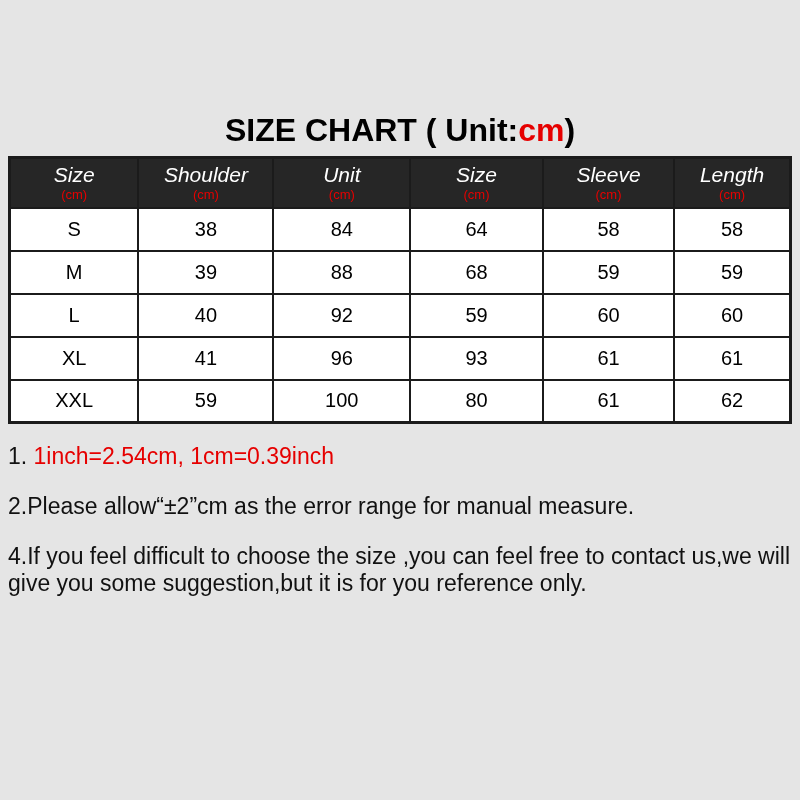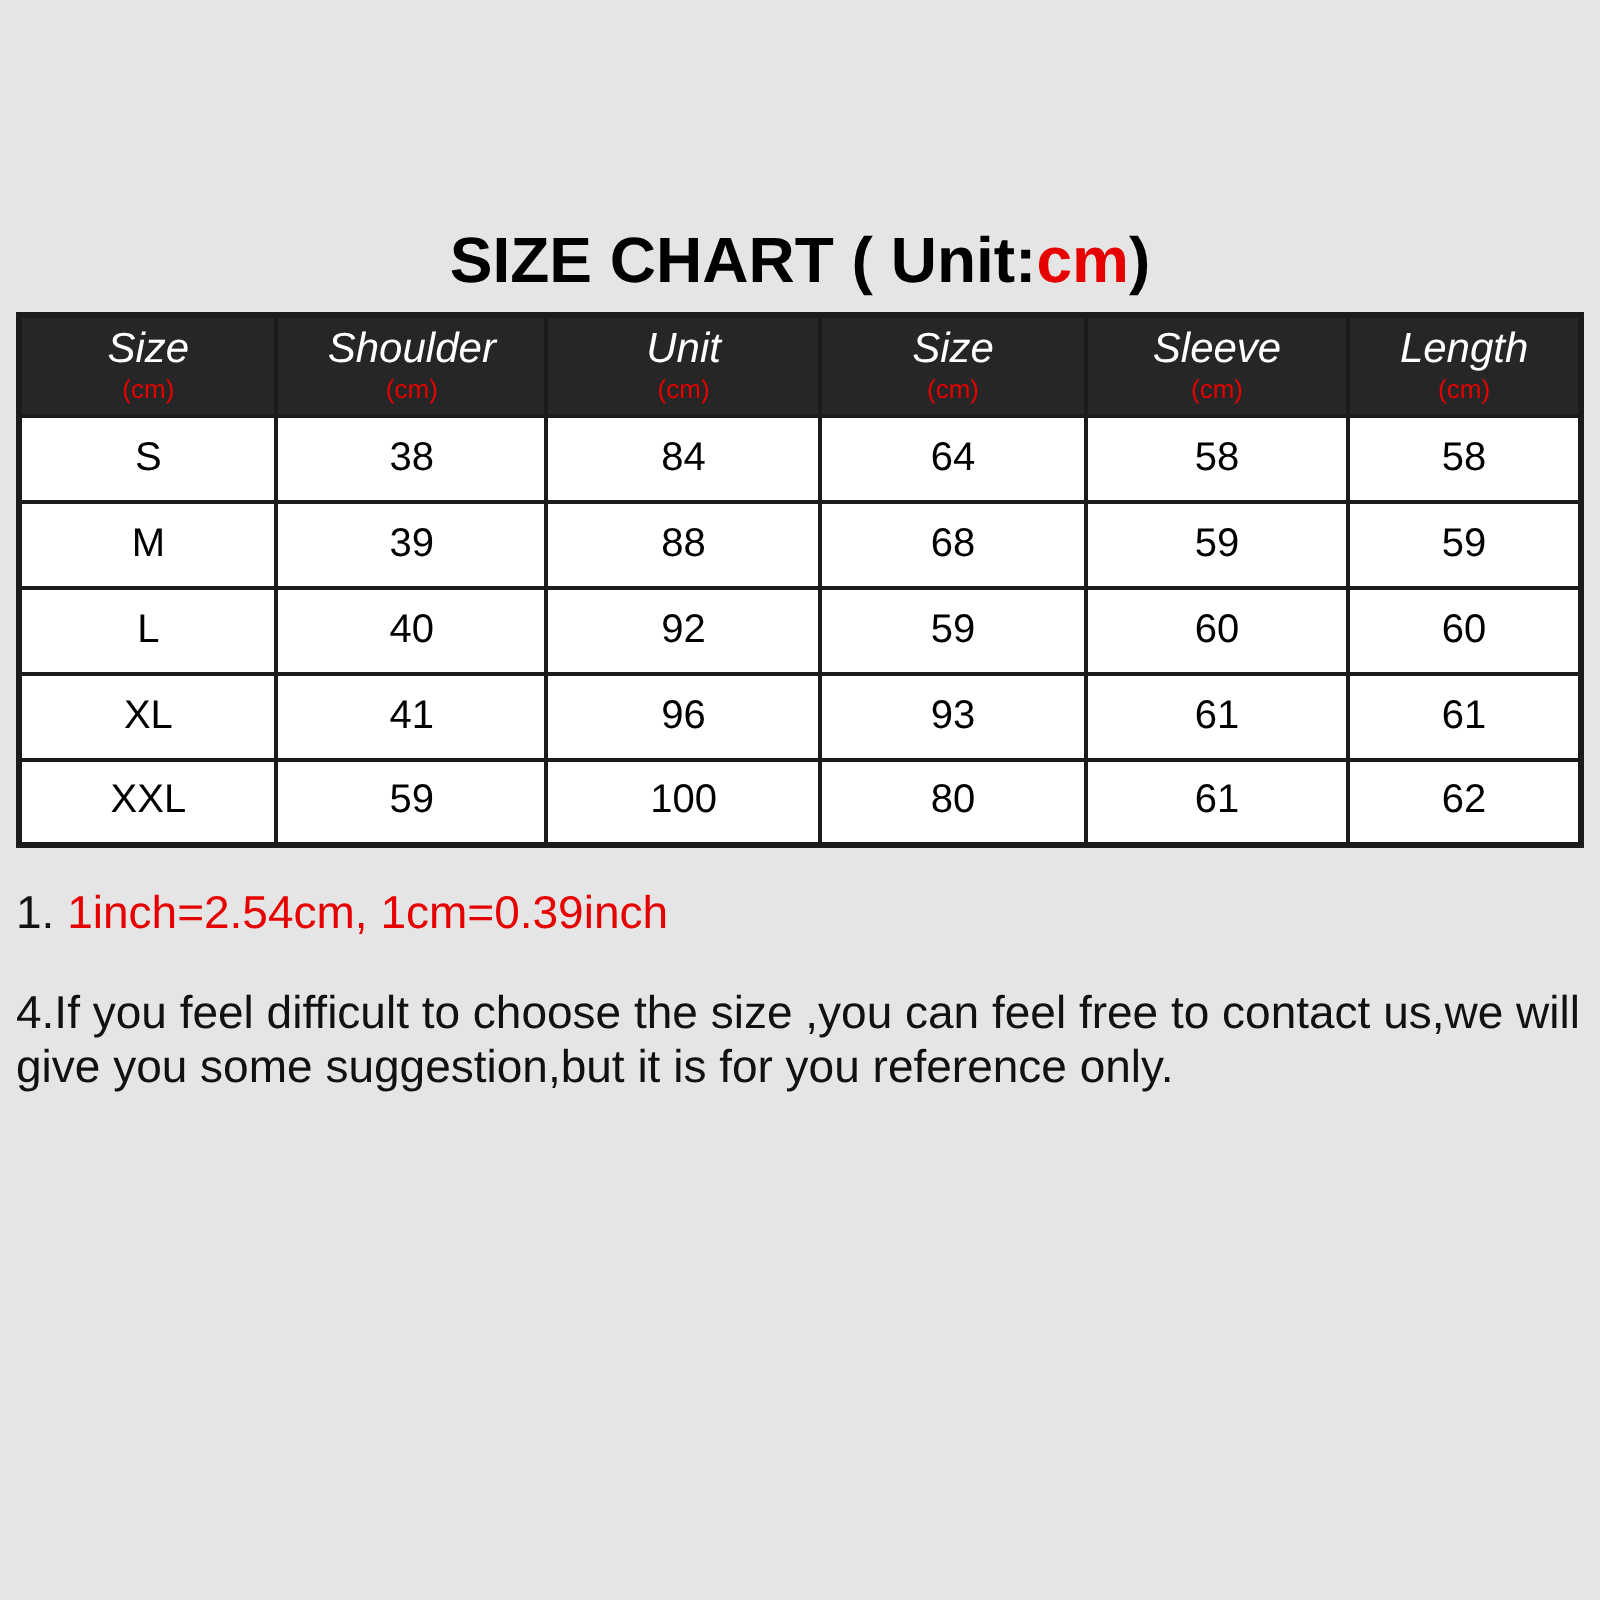--- a/index.html
+++ b/index.html
@@ -132,16 +132,17 @@
         <td>100</td>
         <td>80</td>
         <td>61</td>
         <td>62</td>
       </tr>
     </tbody>
   </table>
 
   <div class="notes">
     <p class="note"><span>1. </span><span class="red">1inch=2.54cm, 1cm=0.39inch</span></p>
+    <p class="note">2.Please allow“±2”cm as the error range for manual measure.</p>
     <p class="note">4.If you feel difficult to choose the size ,you can feel free to contact us,we will give you some suggestion,but it is for you reference only.</p>
   </div>
 
 </div>
 
 </body></html>

